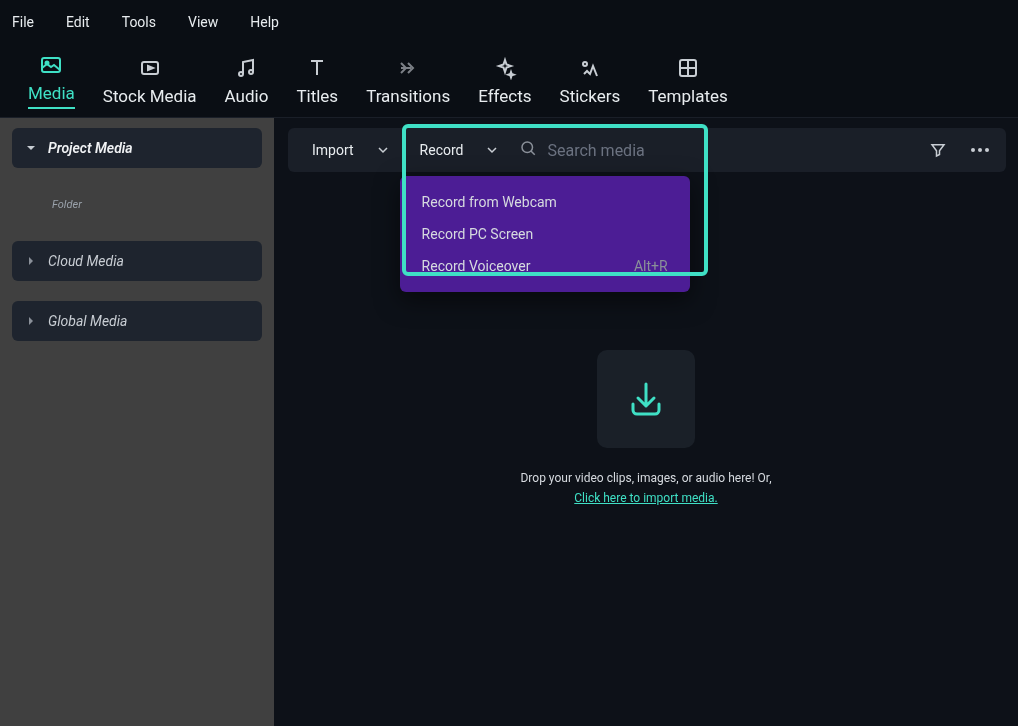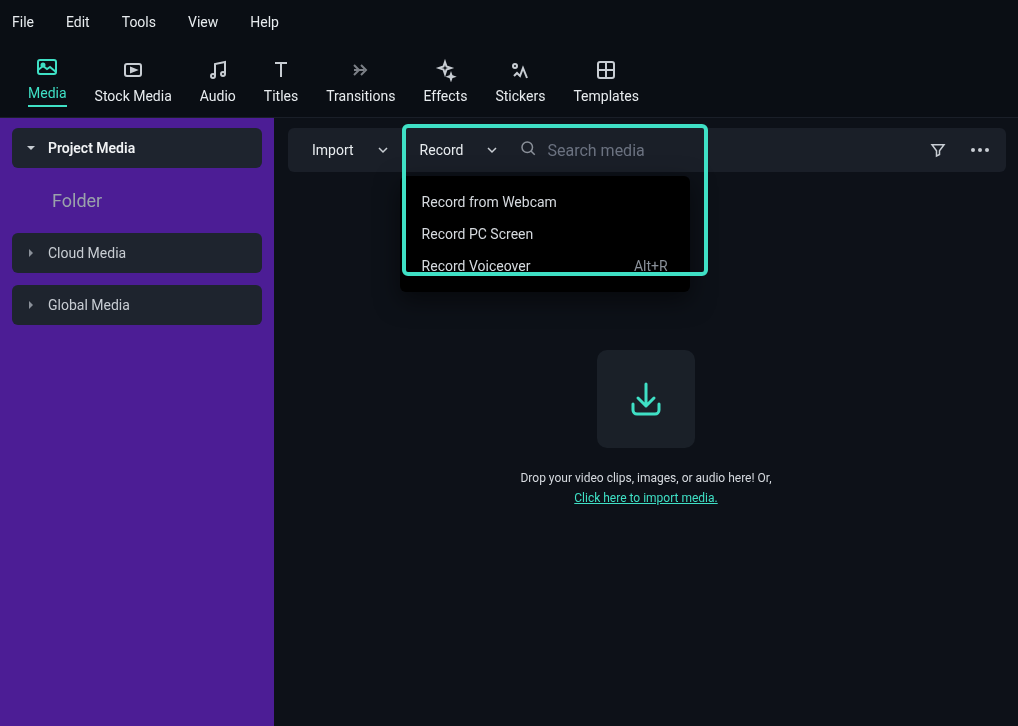--- a/index.html
+++ b/index.html
@@ -71,61 +71,62 @@
       padding: 4px 0;
     }
     .tab-icon {
       width: 24px;
       height: 24px;
       display: flex;
       align-items: center;
       justify-content: center;
     }
     .tab-label {
-      font-size: 14px;
+      font-size: 17px;
       color: #e8ecef;
     }
     .tab.active .tab-label {
       color: #3fe0c5;
       border-bottom: 2px solid #3fe0c5;
       padding-bottom: 4px;
     }
     .tab.active .tab-icon svg {
       stroke: #3fe0c5;
     }
     .content {
       display: flex;
       height: calc(726px - 118px);
     }
     .sidebar {
       width: 274px;
-      background: #4c1d95;
+      background: #404040;
       padding: 10px 12px;
       display: flex;
       flex-direction: column;
-      gap: 12px;
+      gap: 20px;
+      font-style: italic;
     }
     .sidebar-item {
       background: #1e242e;
       border-radius: 6px;
       padding: 12px 14px;
       display: flex;
       align-items: center;
       gap: 12px;
       font-size: 14px;
       cursor: pointer;
       color: #c8cdd3;
     }
     .sidebar-item.active {
       color: #f0f2f4;
       font-weight: 600;
     }
     .sidebar-item-folder {
       padding: 10px 14px 10px 40px;
-      font-size: 18px;
+      font-size: 11px;
       color: #9aa2ab;
       cursor: pointer;
       border-radius: 6px;
     }
     .chevron {
       width: 10px;
       height: 10px;
       display: inline-flex;
       align-items: center;
       justify-content: center;
@@ -166,21 +167,21 @@
       position: absolute;
       border: 4px solid #3fe0c5;
       border-radius: 6px;
       pointer-events: none;
       z-index: 100;
     }
     .record-menu {
       position: absolute;
       top: 40px;
       left: -10px;
-      background: #000000;
+      background: #4c1d95;
       border-radius: 6px;
       min-width: 290px;
       padding: 10px 0;
       box-shadow: 0 8px 24px rgba(0,0,0,0.5);
       z-index: 50;
     }
     .record-menu-item {
       padding: 8px 22px;
       font-size: 14px;
       color: #d6dadf;

